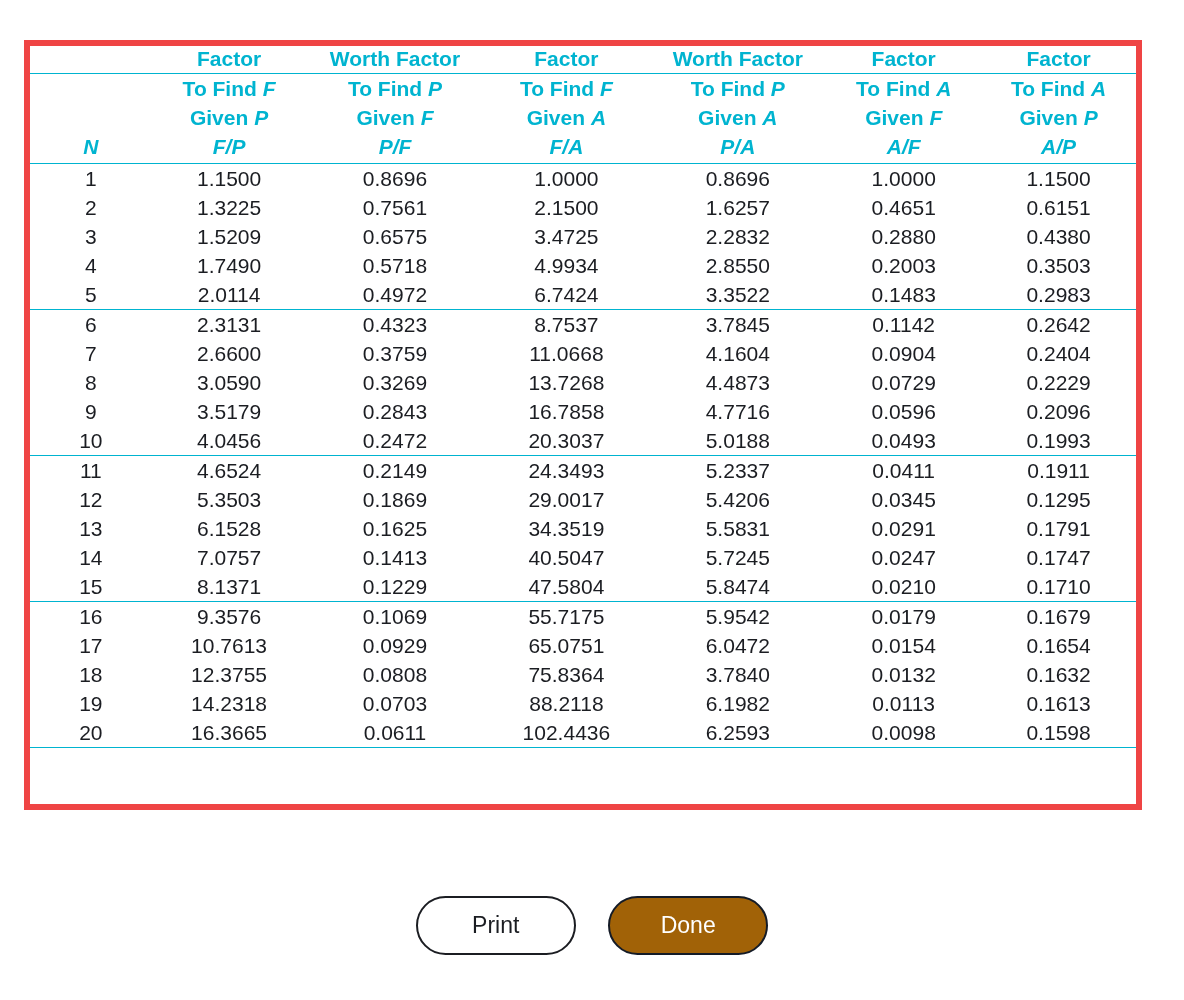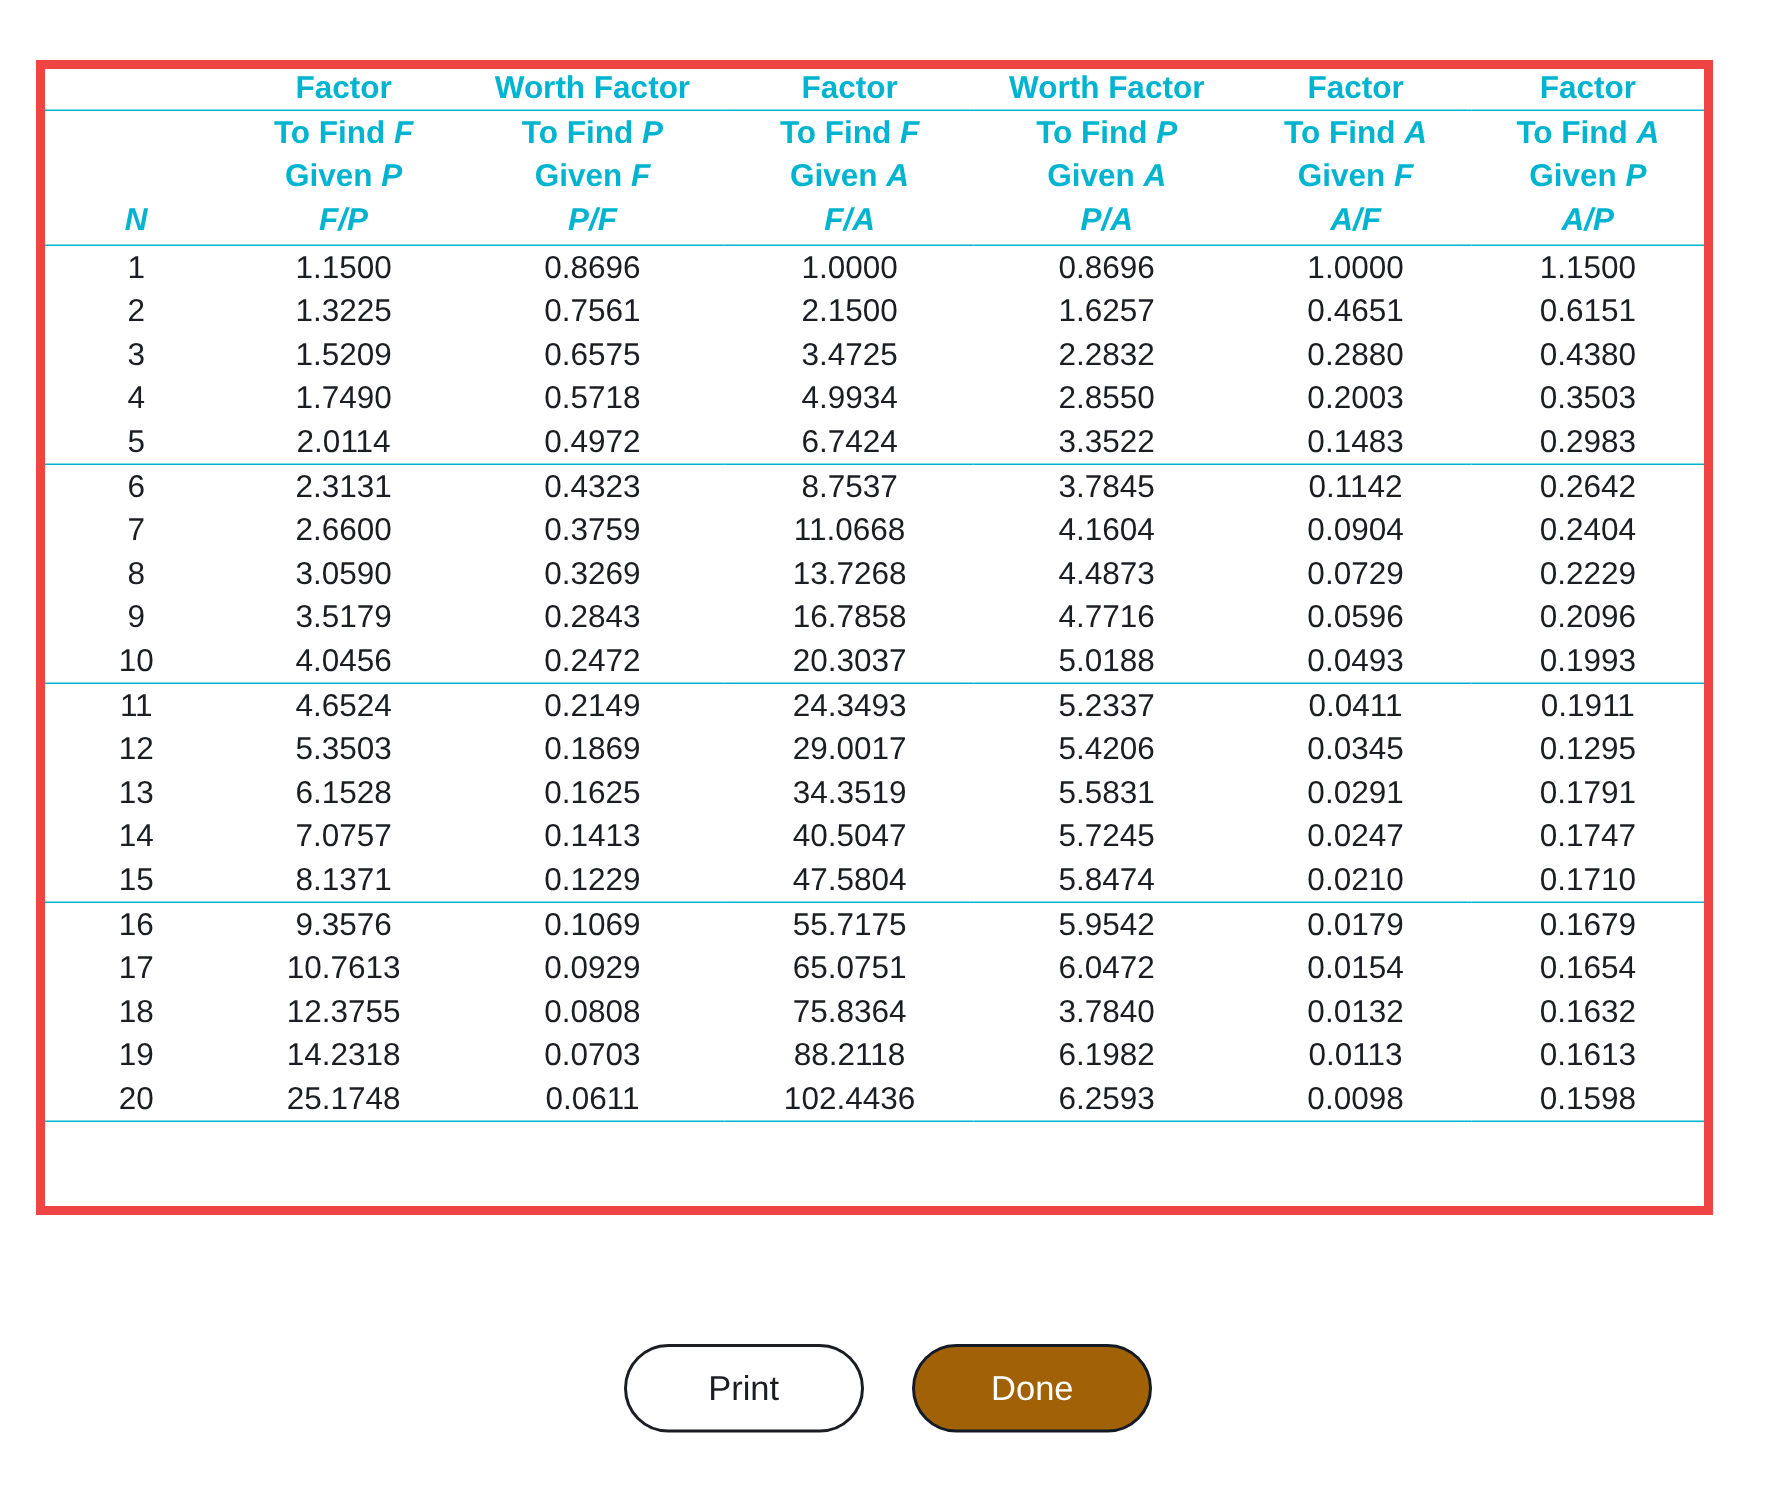--- a/index.html
+++ b/index.html
@@ -329,21 +329,21 @@
           <td>19</td>
           <td>14.2318</td>
           <td>0.0703</td>
           <td>88.2118</td>
           <td>6.1982</td>
           <td>0.0113</td>
           <td>0.1613</td>
         </tr>
         <tr class="lastsep">
           <td>20</td>
-          <td>25.1748</td>
+          <td>16.3665</td>
           <td>0.0611</td>
           <td>102.4436</td>
           <td>6.2593</td>
           <td>0.0098</td>
           <td>0.1598</td>
         </tr>
       </tbody>
   </table>
 
   <div style="height:200px"></div>

